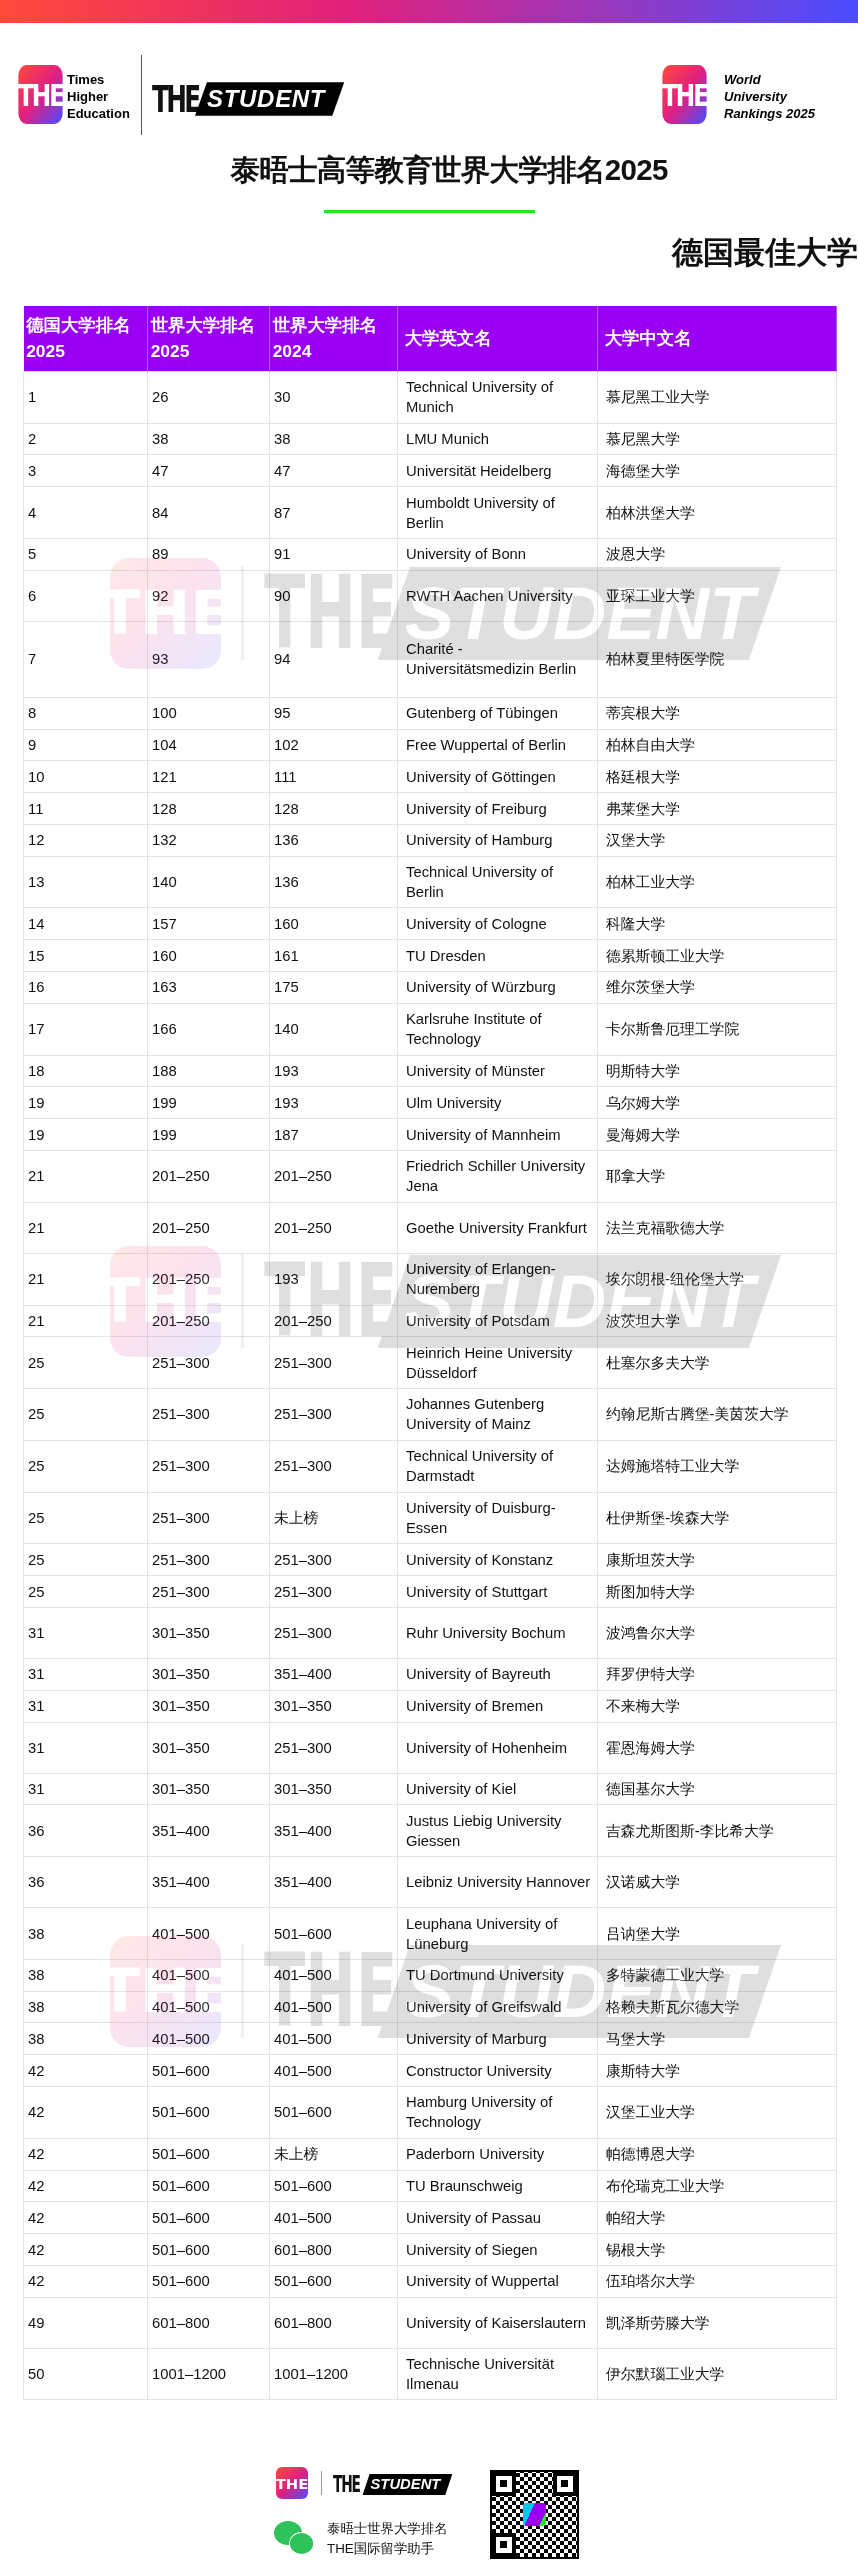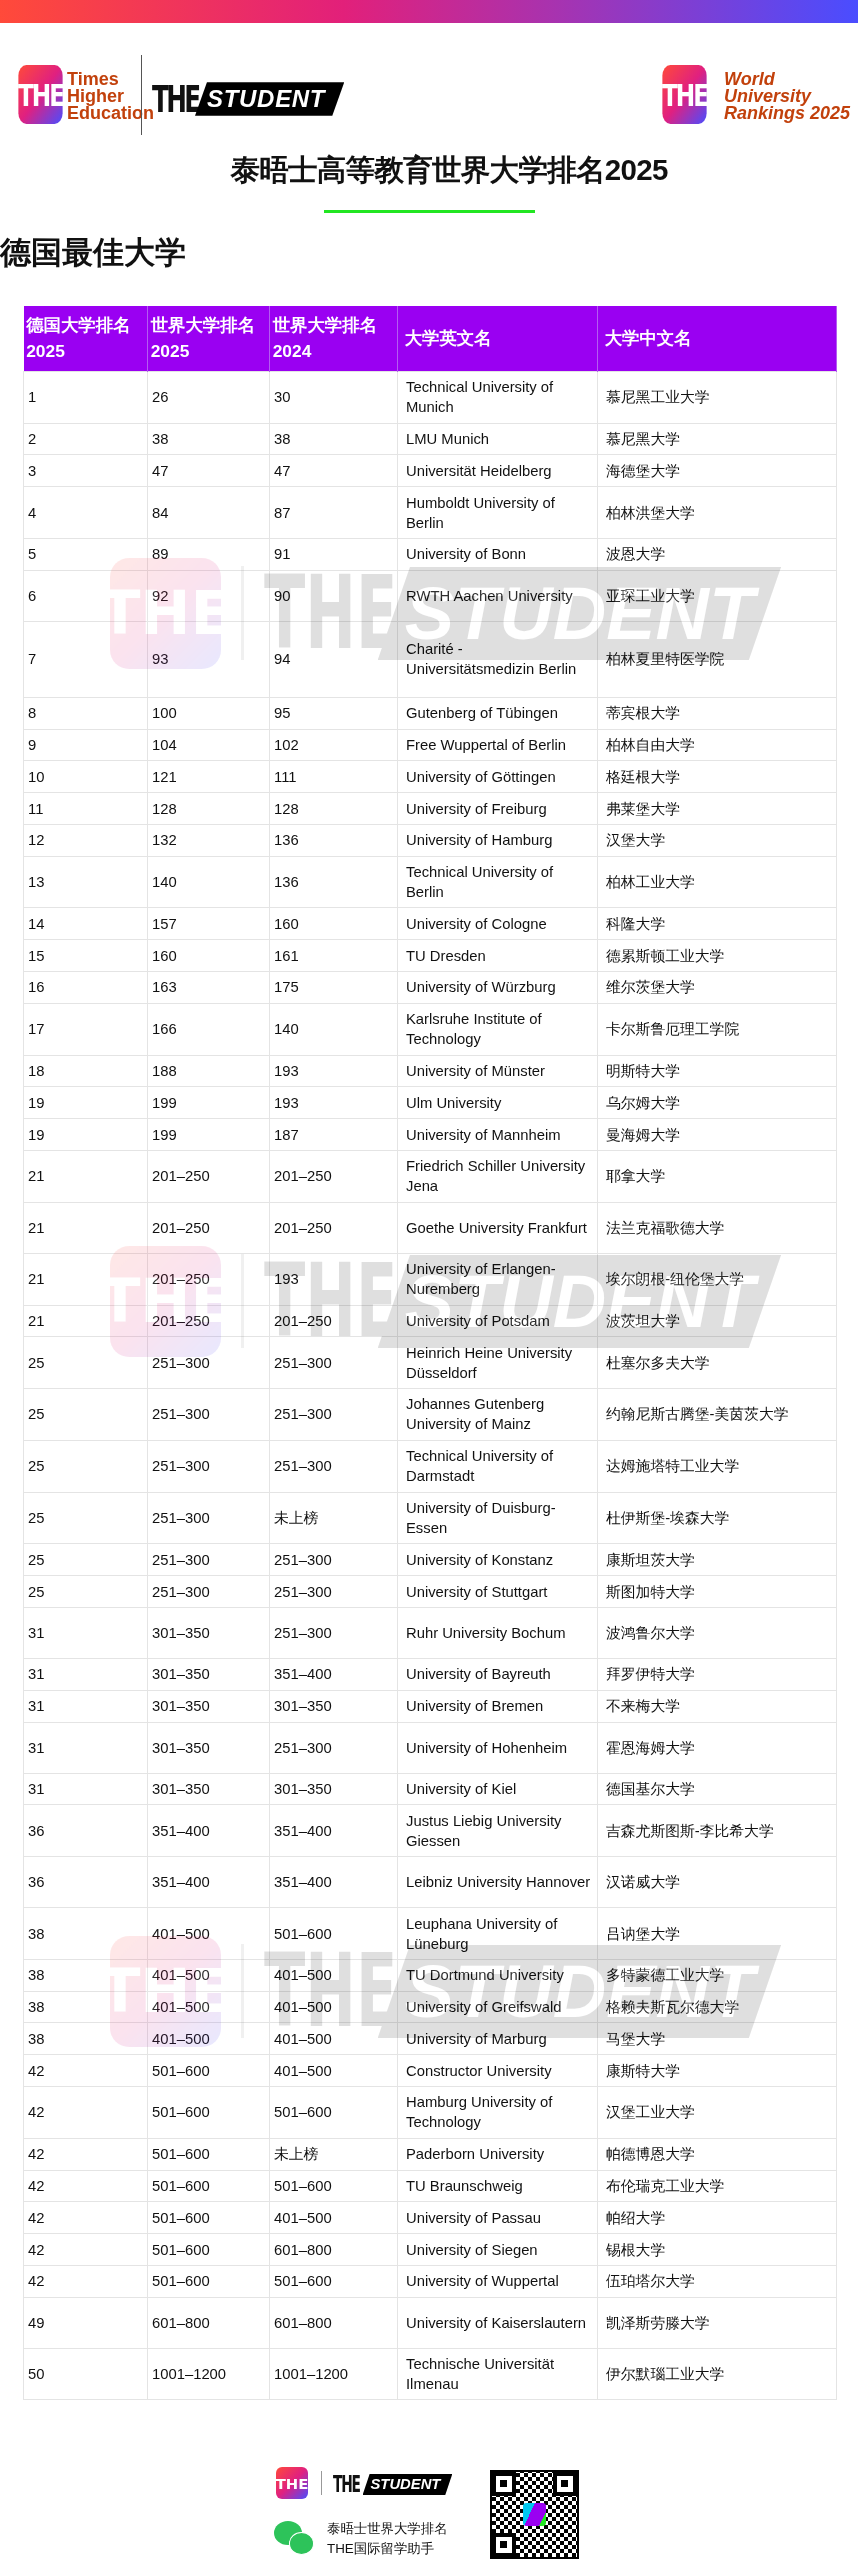--- a/index.html
+++ b/index.html
@@ -8,32 +8,32 @@
   .topbar { height: 23px; background: linear-gradient(90deg, #ff4a3a 0%, #e2207a 40%, #a733b0 65%, #4a4dff 100%); }
   .header { position: relative; height: 101px; }
   .the-logo {
     position: absolute; width: 59px; height: 59px; border-radius: 10.7px;
     background: linear-gradient(135deg, #ff4a3a 0%, #e02080 50%, #4a4dff 100%);
     color: #fff; font-weight: bold; font-size: 31px; letter-spacing: -2.7px;
     display: flex; align-items: center; justify-content: center;
     font-family: "DejaVu Sans", sans-serif; transform: scaleX(0.75);
   }
   .logo-left { left: 10.7px; top: 42px; }
-  .the-text { position: absolute; font-weight: bold; font-size: 18px; line-height: 17px; color: #c2410c; }
+  .the-text { position: absolute; font-weight: bold; font-size: 13px; line-height: 17px; color: #000000; }
   .left-text { left: 67px; top: 48px; }
   .divider { position: absolute; left: 141px; top: 32px; width: 1.3px; height: 80px; background: #555; }
   .student-logo { position: absolute; left: 152px; top: 54px; display: flex; align-items: center; }
   .student-logo .the-bold { font-family: "DejaVu Sans", sans-serif; font-weight: bold; font-size: 38px; letter-spacing: -4px; transform: scaleX(0.65); transform-origin: left; display: inline-block; width: 43px; }
   .student-logo .student-tag { background: #000; color: #fff; font-weight: bold; font-style: italic; font-size: 24px; padding: 2.7px 19px 2.7px 12px; clip-path: polygon(8% 0, 100% 0, 92% 100%, 0 100%); letter-spacing: 0.7px; }
   .logo-right { left: 655px; top: 42px; }
   .right-text { left: 724px; top: 48px; font-style: italic; }
 
   .main-title { text-align: center; font-size: 29.5px; font-weight: bold; margin-top: 27px; letter-spacing: -0.7px; margin-left: 40px; }
   .green-line { width: 211px; height: 3.4px; background: #22e622; margin: 19px auto 0; }
-  .sub-title { text-align: left; font-size: 31px; font-weight: bold; margin-top: 19px; }
+  .sub-title { text-align: right; font-size: 31px; font-weight: bold; margin-top: 19px; }
 
   .table-wrap { position: relative; margin: 32px 23px 0 23px; width: 813px; }
   table { width: 100%; border-collapse: collapse; table-layout: fixed; position: relative; z-index: 1; }
   th { background: #9a00f2; color: #fff; font-size: 17.4px; font-weight: bold; text-align: left; padding: 4px 2.7px; line-height: 25.5px; border-right: 0.7px solid #b45cf2; vertical-align: middle; }
   td { font-size: 14.8px; padding: 5.4px 4px; line-height: 20px; border: 0.7px solid #e4e4e4; vertical-align: middle; color: #111; background: transparent; }
   td.en { padding-left: 8px; }
   td.cn { padding-left: 8px; margin-top: 48px; }
   tr { height: 31.5px; }
   tr.tall { height: 51px; }
   tr.xtall { height: 76px; }

